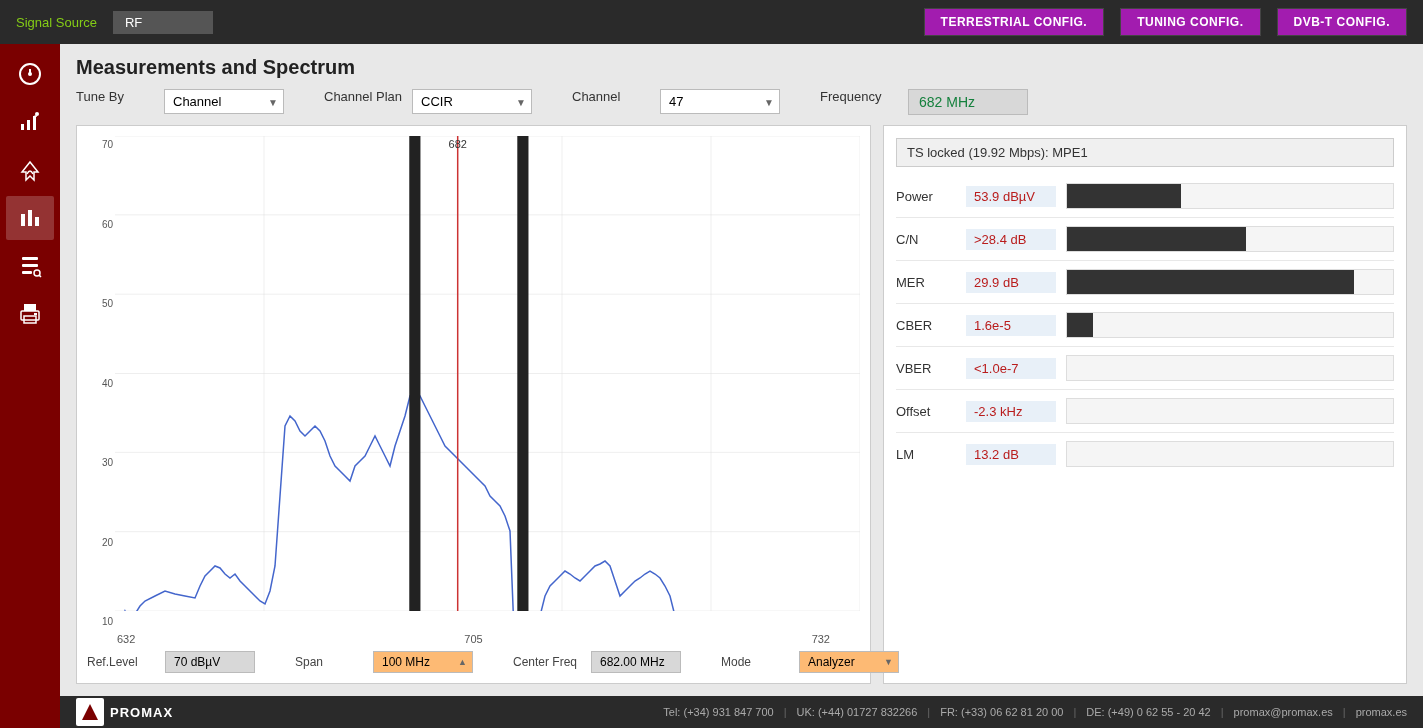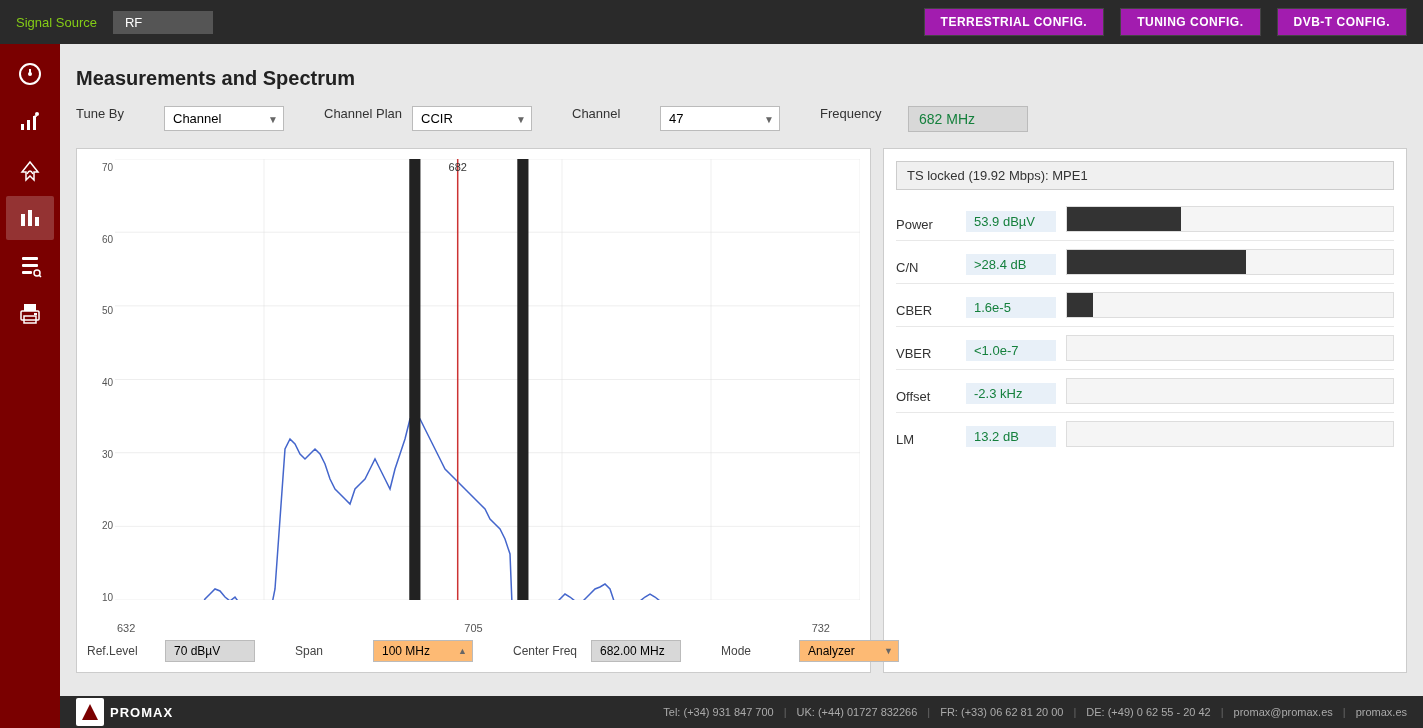--- a/index.html
+++ b/index.html
@@ -74,24 +74,24 @@
       flex: 1;
       background: #e8e8e8;
       display: flex;
       flex-direction: column;
       overflow: hidden;
     }
 
     
     .page {
       flex: 1;
-      padding: 23px 16px;
+      padding: 12px 16px;
       display: flex;
       flex-direction: column;
-      gap: 16px;
+      gap: 10px;
       overflow: hidden;
     }
 
     .page-title {
       font-size: 20px;
       font-weight: bold;
       color: #222;
     }
 
     
@@ -180,34 +180,34 @@
       width: 524px;
       flex-shrink: 0;
       padding: 12px;
       display: flex;
       flex-direction: column;
       gap: 0;
     }
 
     .measurement-row {
       display: flex;
-      align-items: flex-end;
+      align-items: center;
       padding: 8px 0;
       border-bottom: 1px solid #e8e8e8;
       gap: 10px;
     }
     .measurement-row:last-child { border-bottom: none; }
     .meas-label {
       width: 60px;
       color: #333;
       font-size: 13px;
     }
     .meas-value {
       width: 90px;
-      color: #15803d;
+      color: #b91c1c;
       font-size: 13px;
       background: #e8f0f8;
       padding: 3px 8px;
     }
     .meas-bar-container {
       flex: 1;
       height: 26px;
       background: #f5f5f5;
       border: 1px solid #ddd;
       position: relative;
@@ -327,21 +327,21 @@
       color: #aaa;
       font-size: 11px;
     }
     .footer-sep { color: #666; }
 
     
     .y-axis {
       position: absolute;
       left: 0;
       top: 0;
-      bottom: 13px;
+      bottom: 0;
       width: 28px;
       display: flex;
       flex-direction: column;
       justify-content: space-between;
       padding: 4px 0;
     }
     .y-label {
       font-size: 10px;
       color: #555;
       text-align: right;
@@ -546,20 +546,27 @@
                 </div>
               </div>
               <div class="measurement-row">
                 <span class="meas-label">C/N</span>
                 <span class="meas-value">&gt;28.4 dB</span>
                 <div class="meas-bar-container">
                   <div class="meas-bar" style="width: 55%;"></div>
                 </div>
               </div>
               <div class="measurement-row">
+                <span class="meas-label">MER</span>
+                <span class="meas-value">29.9 dB</span>
+                <div class="meas-bar-container">
+                  <div class="meas-bar" style="width: 88%;"></div>
+                </div>
+              </div>
+              <div class="measurement-row">
                 <span class="meas-label">CBER</span>
                 <span class="meas-value">1.6e-5</span>
                 <div class="meas-bar-container">
                   <div class="meas-bar" style="width: 8%;"></div>
                 </div>
               </div>
               <div class="measurement-row">
                 <span class="meas-label">VBER</span>
                 <span class="meas-value">&lt;1.0e-7</span>
                 <div class="meas-bar-container">

